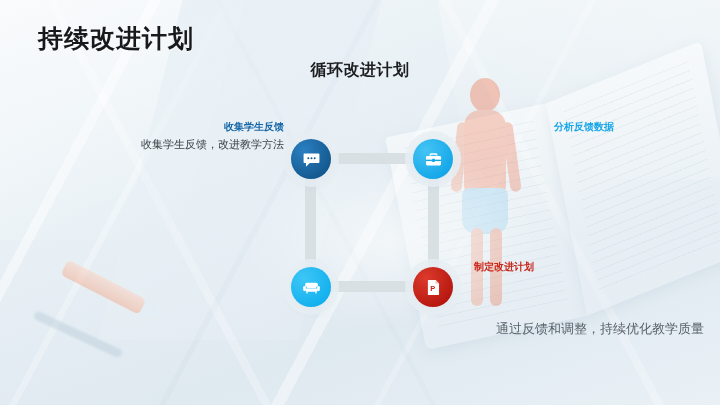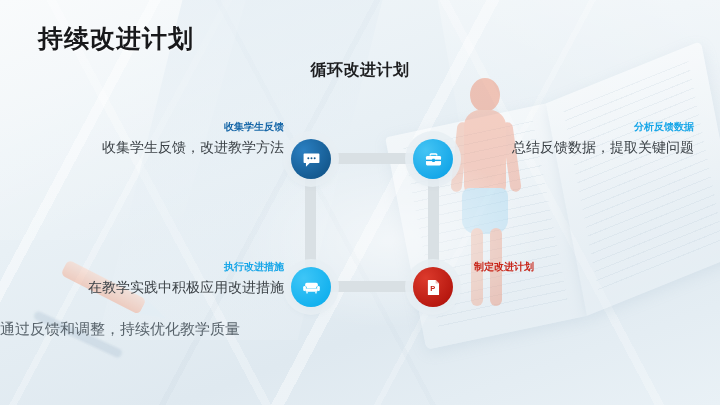--- a/index.html
+++ b/index.html
@@ -110,34 +110,34 @@
     box-shadow:0 0 0 8px rgba(232,239,243,.85),0 3px 8px rgba(90,125,150,.28);}
   .node svg{display:block;}
   .node-1{left:291px;top:139px;background:radial-gradient(circle at 32% 28%,#2a7fc1,#14598f 75%);}
   .node-2{left:413px;top:139px;background:radial-gradient(circle at 32% 28%,#44c4f4,#13a6e8 78%);}
   .node-3{left:291px;top:267px;background:radial-gradient(circle at 32% 28%,#3ec6f7,#11b0ee 78%);}
   .node-4{left:413px;top:267px;background:radial-gradient(circle at 32% 28%,#dc3a2c,#b5160e 78%);}
 
   
   .label{position:absolute;}
   .label .lbl-title{font-size:10px;font-weight:bold;line-height:1.35;}
-  .label .lbl-desc{font-size:14px;color:#3c4247;line-height:1.45;margin-top:3px;
+  .label .lbl-desc{font-size:11px;color:#3c4247;line-height:1.45;margin-top:3px;
     white-space:nowrap;}
 
   .lbl-1{left:84px;top:120px;width:200px;text-align:right;}
   .lbl-1 .lbl-title{color:#1767a8;}
-  .lbl-2{left:474px;top:120px;width:220px;text-align:right;}
+  .lbl-2{left:474px;top:120px;width:220px;text-align:center;}
   .lbl-2 .lbl-title{color:#17a6e8;}
   .lbl-3{left:80px;top:260px;width:204px;text-align:right;}
   .lbl-3 .lbl-title{color:#17a6e8;}
   .lbl-4{left:474px;top:260px;width:230px;text-align:left;}
   .lbl-4 .lbl-title{color:#c8261a;}
 
-  .footnote{position:absolute;left:0;right:4px;top:320px;text-align:left;
-    font-size:15px;color:#5a6view;color:#58636b;}
+  .footnote{position:absolute;left:0;right:16px;top:320px;text-align:right;
+    font-size:13px;color:#5a6view;color:#58636b;}
 </style>
 </head>
 <body>
 
 <div id="slide">
 
   <div class="bg-layer streaks"></div>
   <div class="bg-layer streaks2"></div>
   <div class="bg-layer panel-a"></div>
   <div class="bg-layer panel-b"></div>
@@ -222,27 +222,22 @@
     </span>
   </div>
 
   <div class="label lbl-1">
     <div class="lbl-title">收集学生反馈</div>
     <div class="lbl-desc">收集学生反馈，改进教学方法</div>
   </div>
 
   <div class="label lbl-2">
     <div class="lbl-title">分析反馈数据</div>
-    <div class="lbl-desc">总结反馈数据，提取关键问题</div>
-  </div>
-
-  <div class="label lbl-3">
-    <div class="lbl-title">执行改进措施</div>
-    <div class="lbl-desc">在教学实践中积极应用改进措施</div>
-  </div>
+  </div>
+
 
   <div class="label lbl-4">
     <div class="lbl-title">制定改进计划</div>
   </div>
 
   <div class="footnote">通过反馈和调整，持续优化教学质量</div>
 
 </div>
 
 </body></html>

